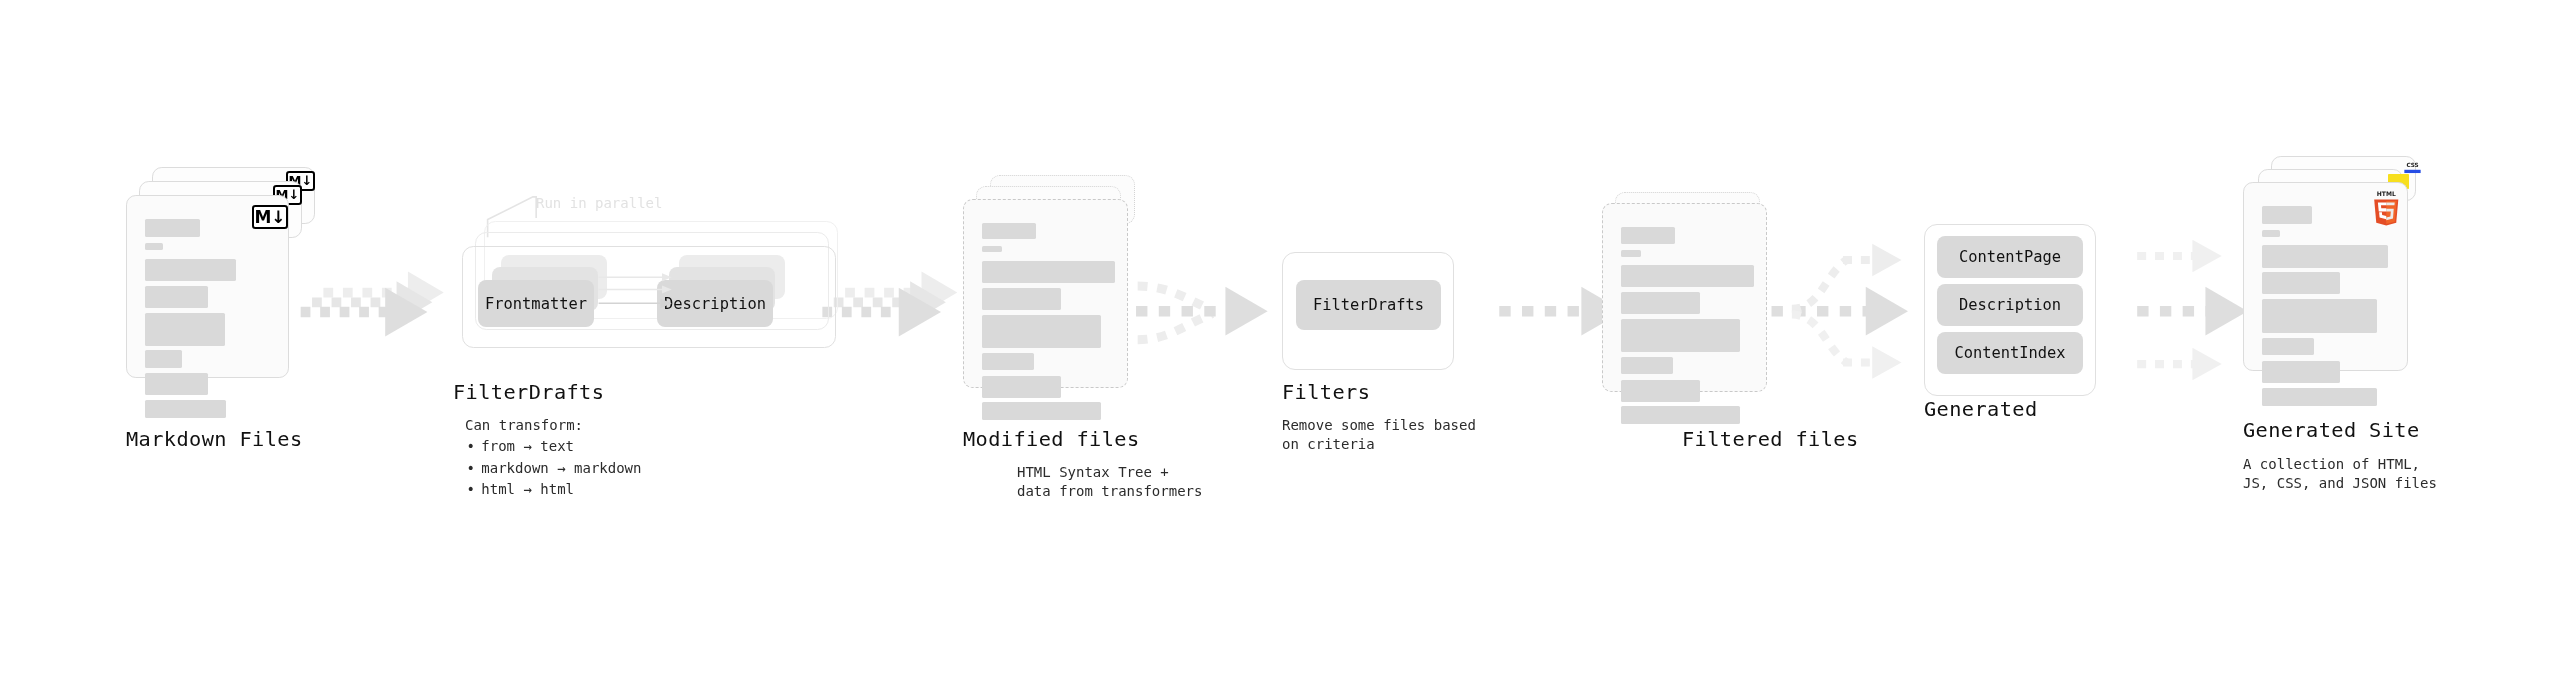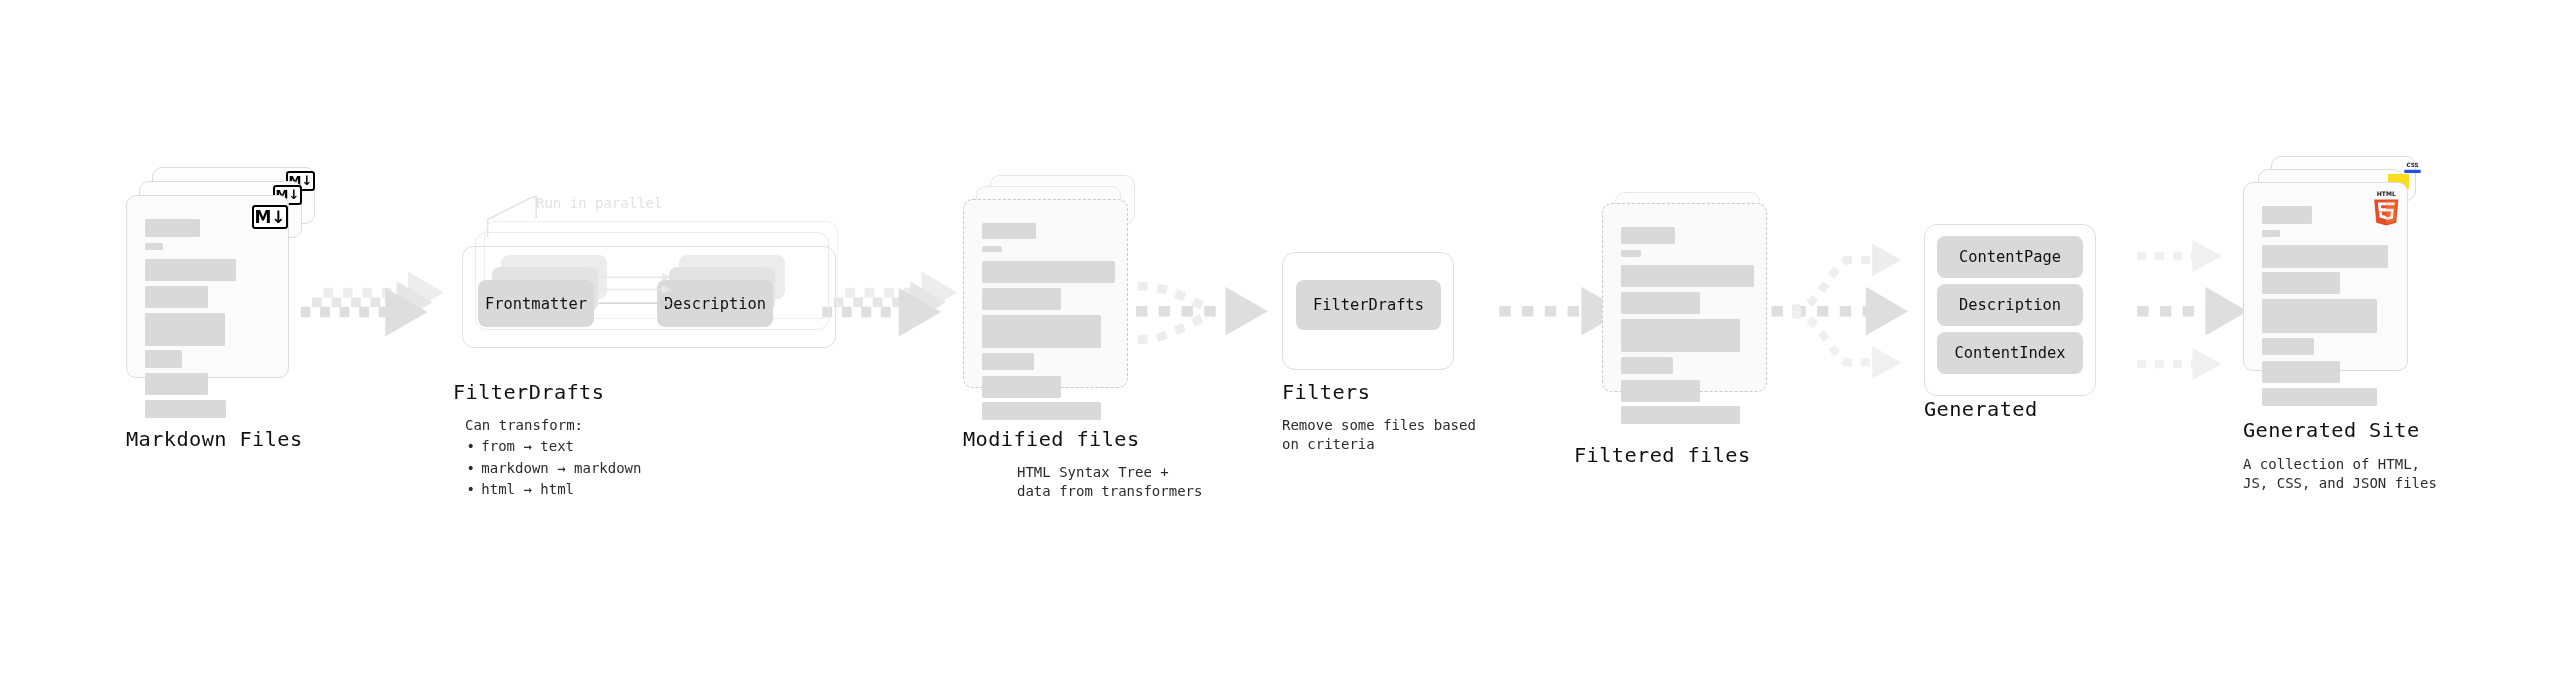--- a/index.html
+++ b/index.html
@@ -266,21 +266,21 @@
       <div class="skel" style="left:18px;top:23px;width:54px;height:16.3px;"></div>
       <div class="skel" style="left:18px;top:46px;width:19.5px;height:6.5px;"></div>
       <div class="skel" style="left:18px;top:61px;width:133px;height:22px;"></div>
       <div class="skel" style="left:18px;top:88px;width:79px;height:22px;"></div>
       <div class="skel" style="left:18px;top:115px;width:119px;height:33px;"></div>
       <div class="skel" style="left:18px;top:153px;width:52px;height:17px;"></div>
       <div class="skel" style="left:18px;top:176px;width:79px;height:22px;"></div>
       <div class="skel" style="left:18px;top:202px;width:119px;height:18px;"></div>
     </div>
   </div>
-  <div class="abs stage-title" style="left:1574px;top:427px;margin-top:16px;">Filtered files</div>
+  <div class="abs stage-title" style="left:1682px;top:427px;">Filtered files</div>
 
   <div class="groupbox solid" style="left:1924px;top:224px;width:172px;height:172px;border-radius:13px;"></div>
   <div class="chip" style="left:1937px;top:236px;width:146px;height:42px;">
       <span>ContentPage</span>
     </div>
   <div class="chip" style="left:1937px;top:284px;width:146px;height:42px;">
       <span>Description</span>
     </div>
   <div class="chip" style="left:1937px;top:332px;width:146px;height:42px;">
       <span>ContentIndex</span>

